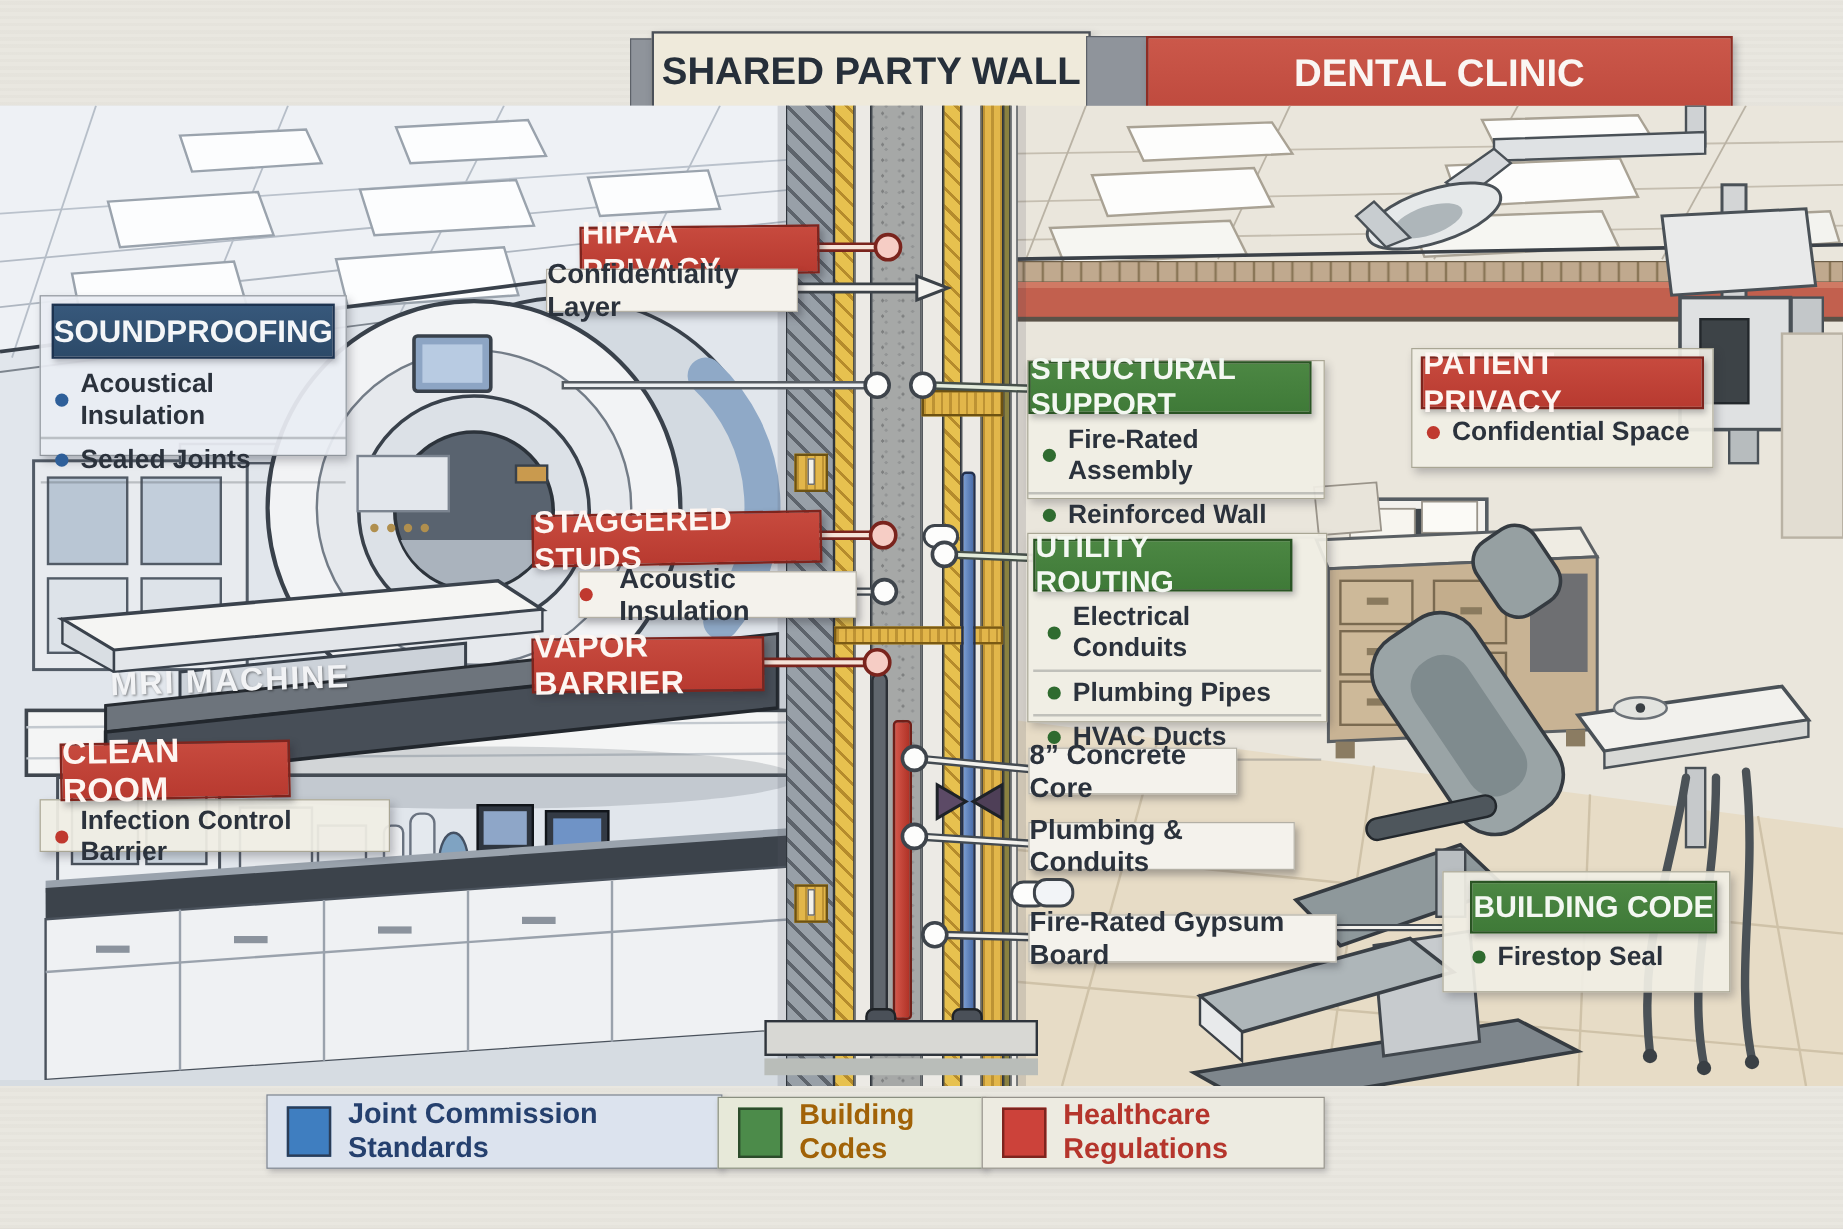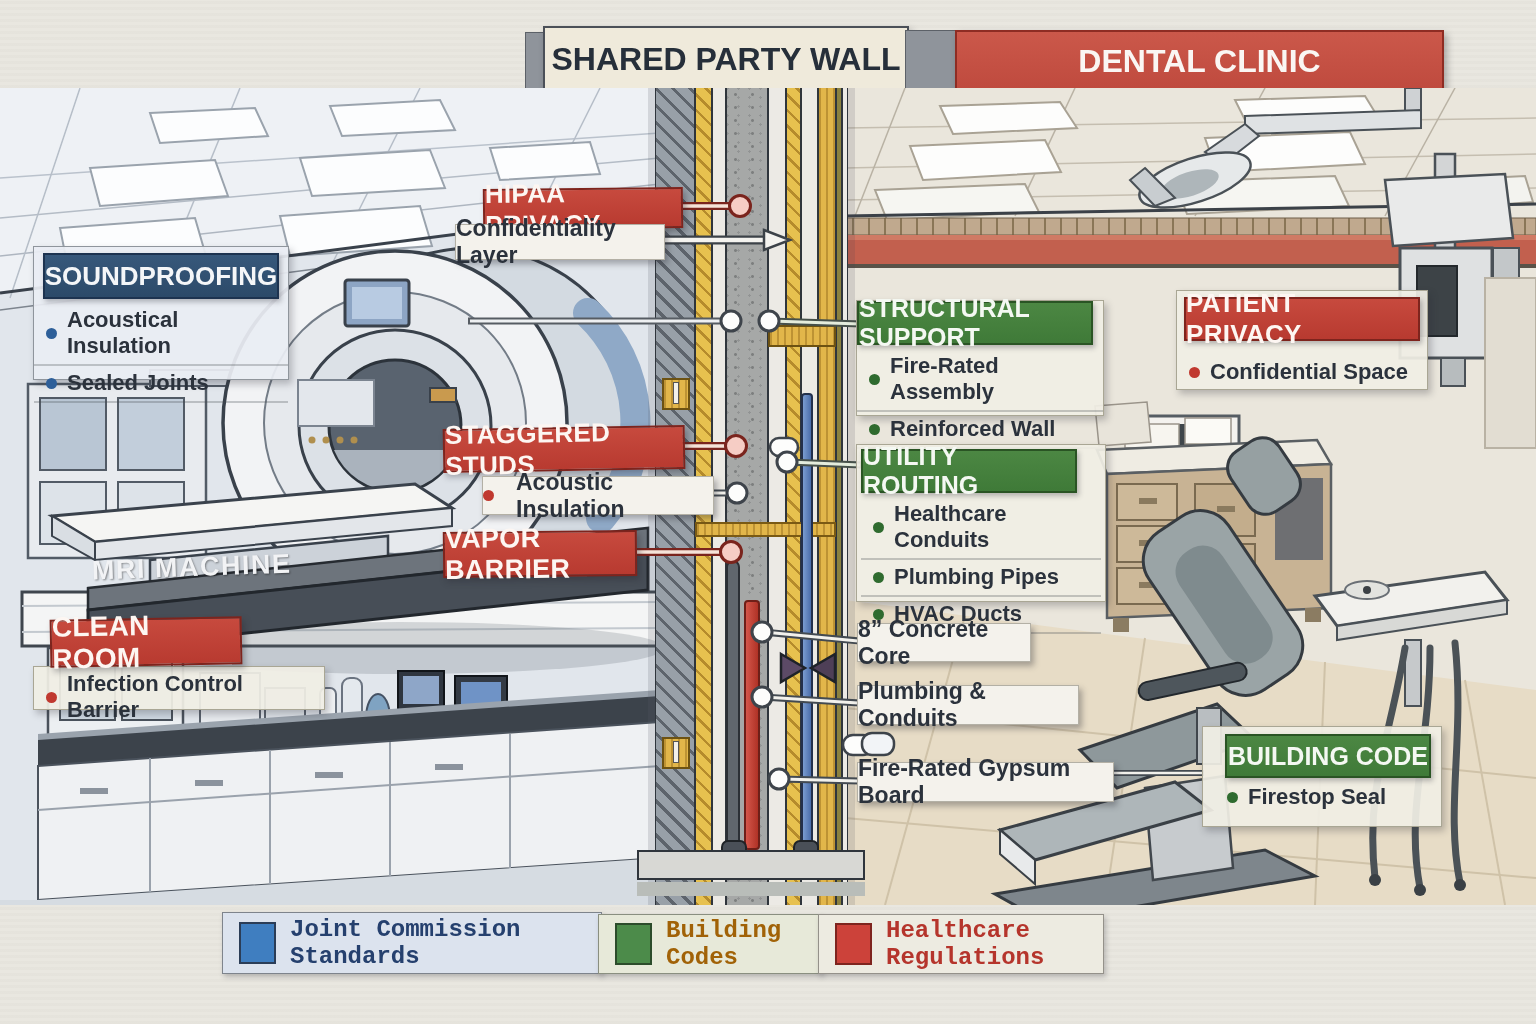--- a/index.html
+++ b/index.html
@@ -40,21 +40,21 @@
   .strip{position:absolute;top:0;height:817px;border-left:1.5px solid #2f353c;border-right:1.5px solid #2f353c;box-sizing:border-box;}
   .hatchGray{background:#98a0a8;background-image:repeating-linear-gradient(45deg,rgba(35,40,48,.5) 0 3px,transparent 3px 12px);}
   .hatchYellow{background:#e7c14f;background-image:repeating-linear-gradient(45deg,rgba(140,95,15,.55) 0 2.5px,transparent 2.5px 11px);}
   .concrete{background:#a6a8a7;background-image:radial-gradient(rgba(60,62,64,.38) 1.6px,transparent 1.7px),radial-gradient(rgba(125,127,129,.5) 1.3px,transparent 1.4px);background-size:17px 13px,11px 9px;background-position:0 0,6px 5px;}
   .offwhite{background:#eceae5;}
   .yellowSolid{background:#e2b64a;background-image:repeating-linear-gradient(90deg,rgba(120,80,10,.35) 0 2px,transparent 2px 7px);}
   .olive{background:#8a8140;}
   .wallpiece{position:absolute;box-sizing:border-box;}
   
   .legend-box{position:absolute;display:flex;align-items:center;gap:14px;padding:0 16px;
-    font-weight:700;font-size:24px;box-shadow:2px 3px 5px rgba(40,40,50,.25);z-index:40;font-family:Liberation Mono, monospace;}
+    font-weight:700;font-size:24px;box-shadow:2px 3px 5px rgba(40,40,50,.25);z-index:40;}
   .swatch{width:33px;height:38px;flex:0 0 auto;}
   
   .panel .tag{position:relative;box-shadow:2px 3px 5px rgba(40,40,50,.3);}
   .mri-text{position:absolute;z-index:40;color:#f2f3f5;font-weight:700;font-size:27px;
     letter-spacing:1.5px;transform:rotate(-2deg);text-shadow:1px 1px 2px rgba(0,0,0,.4);}
   svg{display:block;}
 </style>
 </head>
 <body>
 
@@ -403,34 +403,34 @@
     <div class="row">
         <span class="dot dot-green"></span>
       <span>Reinforced Wall</span>
       </div>
   </div>
 
   <div class="panel" style="left:856px;top:444px;width:240px;height:148px;padding:4px">
     <div class="tag tag-green" style="width:212px;height:40px;margin:0 0 4px 0">UTILITY ROUTING</div>
     <div class="row">
         <span class="dot dot-green"></span>
-      <span>Healthcare Conduits</span>
+      <span>Electrical Conduits</span>
       </div>
     <div class="row">
         <span class="dot dot-green"></span>
       <span>Plumbing Pipes</span>
       </div>
     <div class="row">
         <span class="dot dot-green"></span>
       <span>HVAC Ducts</span>
       </div>
   </div>
 
   <div class="panel" style="left:1176px;top:290px;width:250px;height:92px;padding:6px 0 0 0">
-    <div class="tag tag-red" style="width:232px;height:40px;margin:0 auto 14px auto">PATIENT PRIVACY</div>
+    <div class="tag tag-red" style="width:232px;height:40px;margin:0 auto 2px auto">PATIENT PRIVACY</div>
     <div class="row" style="border-bottom:none">
       <span class="dot dot-red"></span>
       <span>Confidential Space</span>
       </div>
   </div>
 
   <div class="panel" style="left:1202px;top:726px;width:226px;height:92px;padding:7px 0 0 12px">
     <div class="tag tag-green" style="width:202px;height:40px;margin:0 auto 2px auto">BUILDING CODE</div>
     <div class="row" style="border-bottom:none">
       <span class="dot dot-green"></span>

